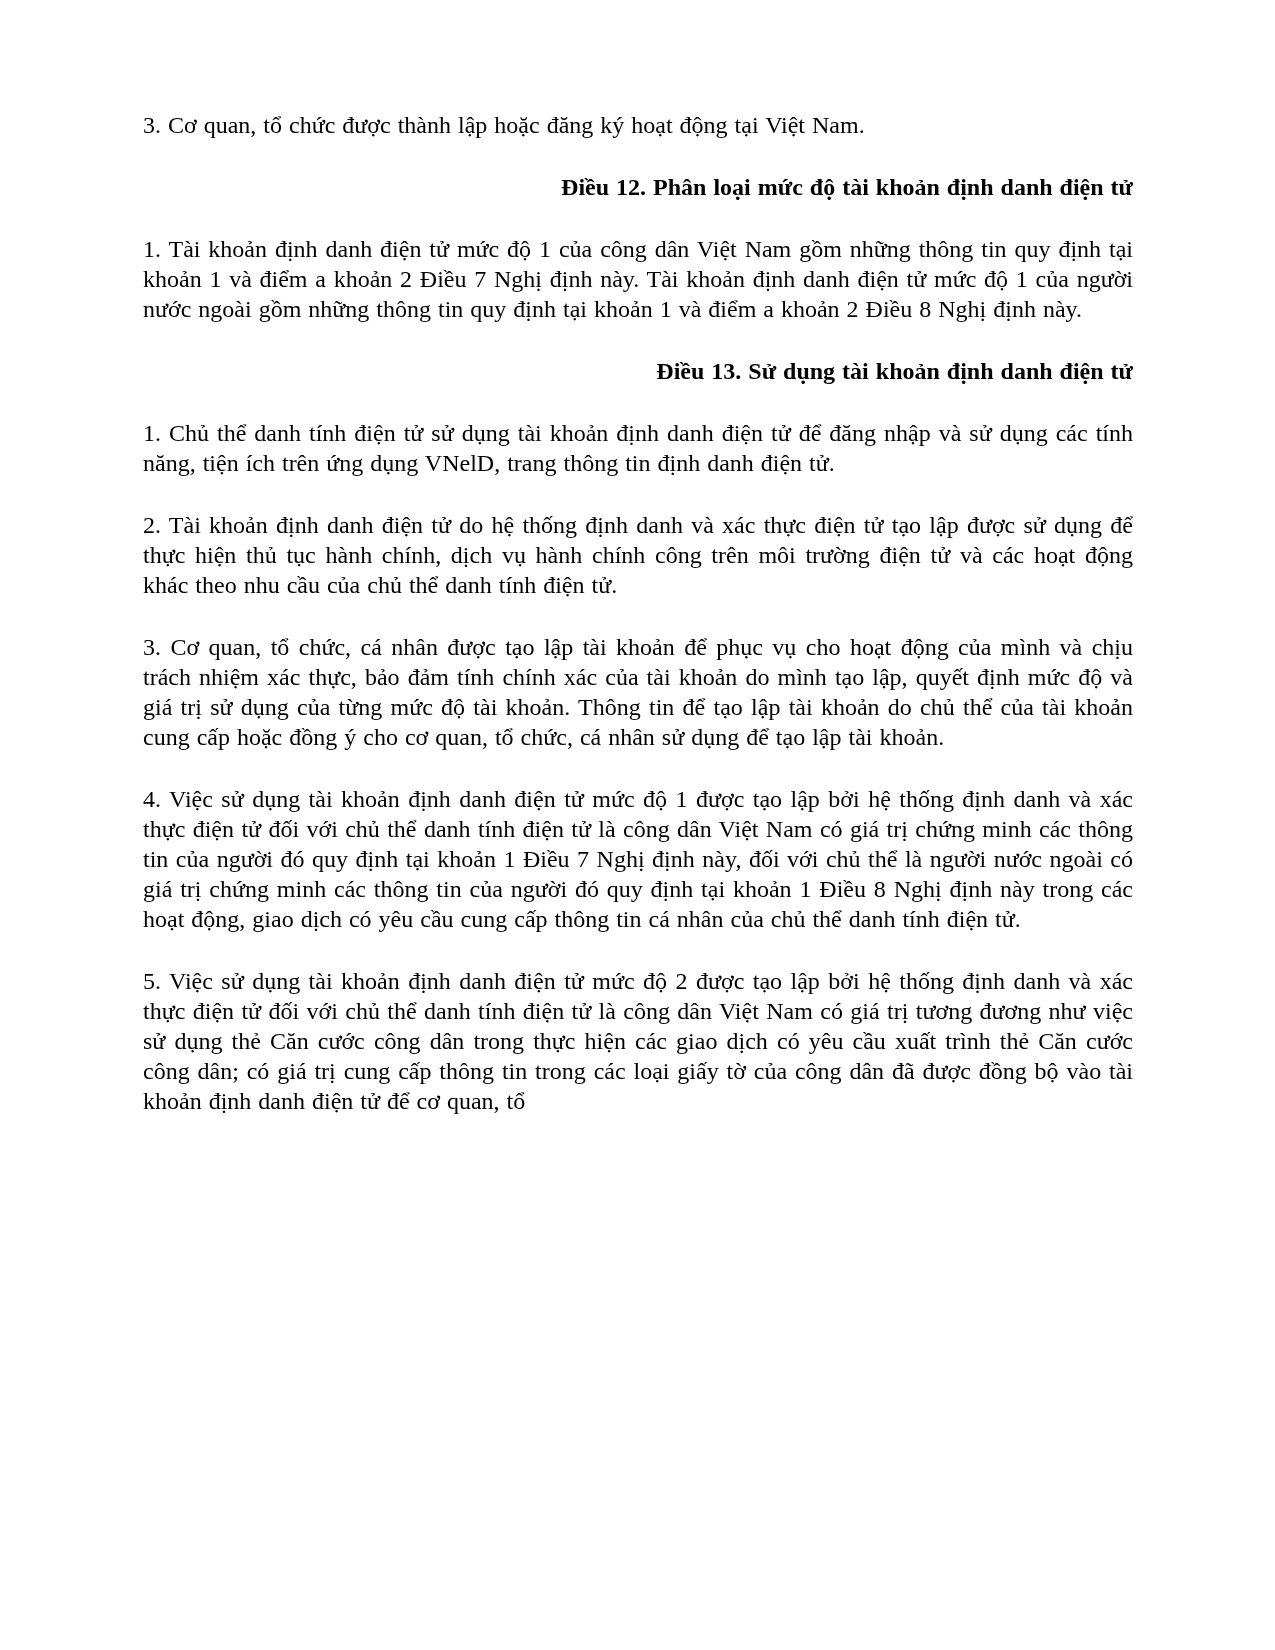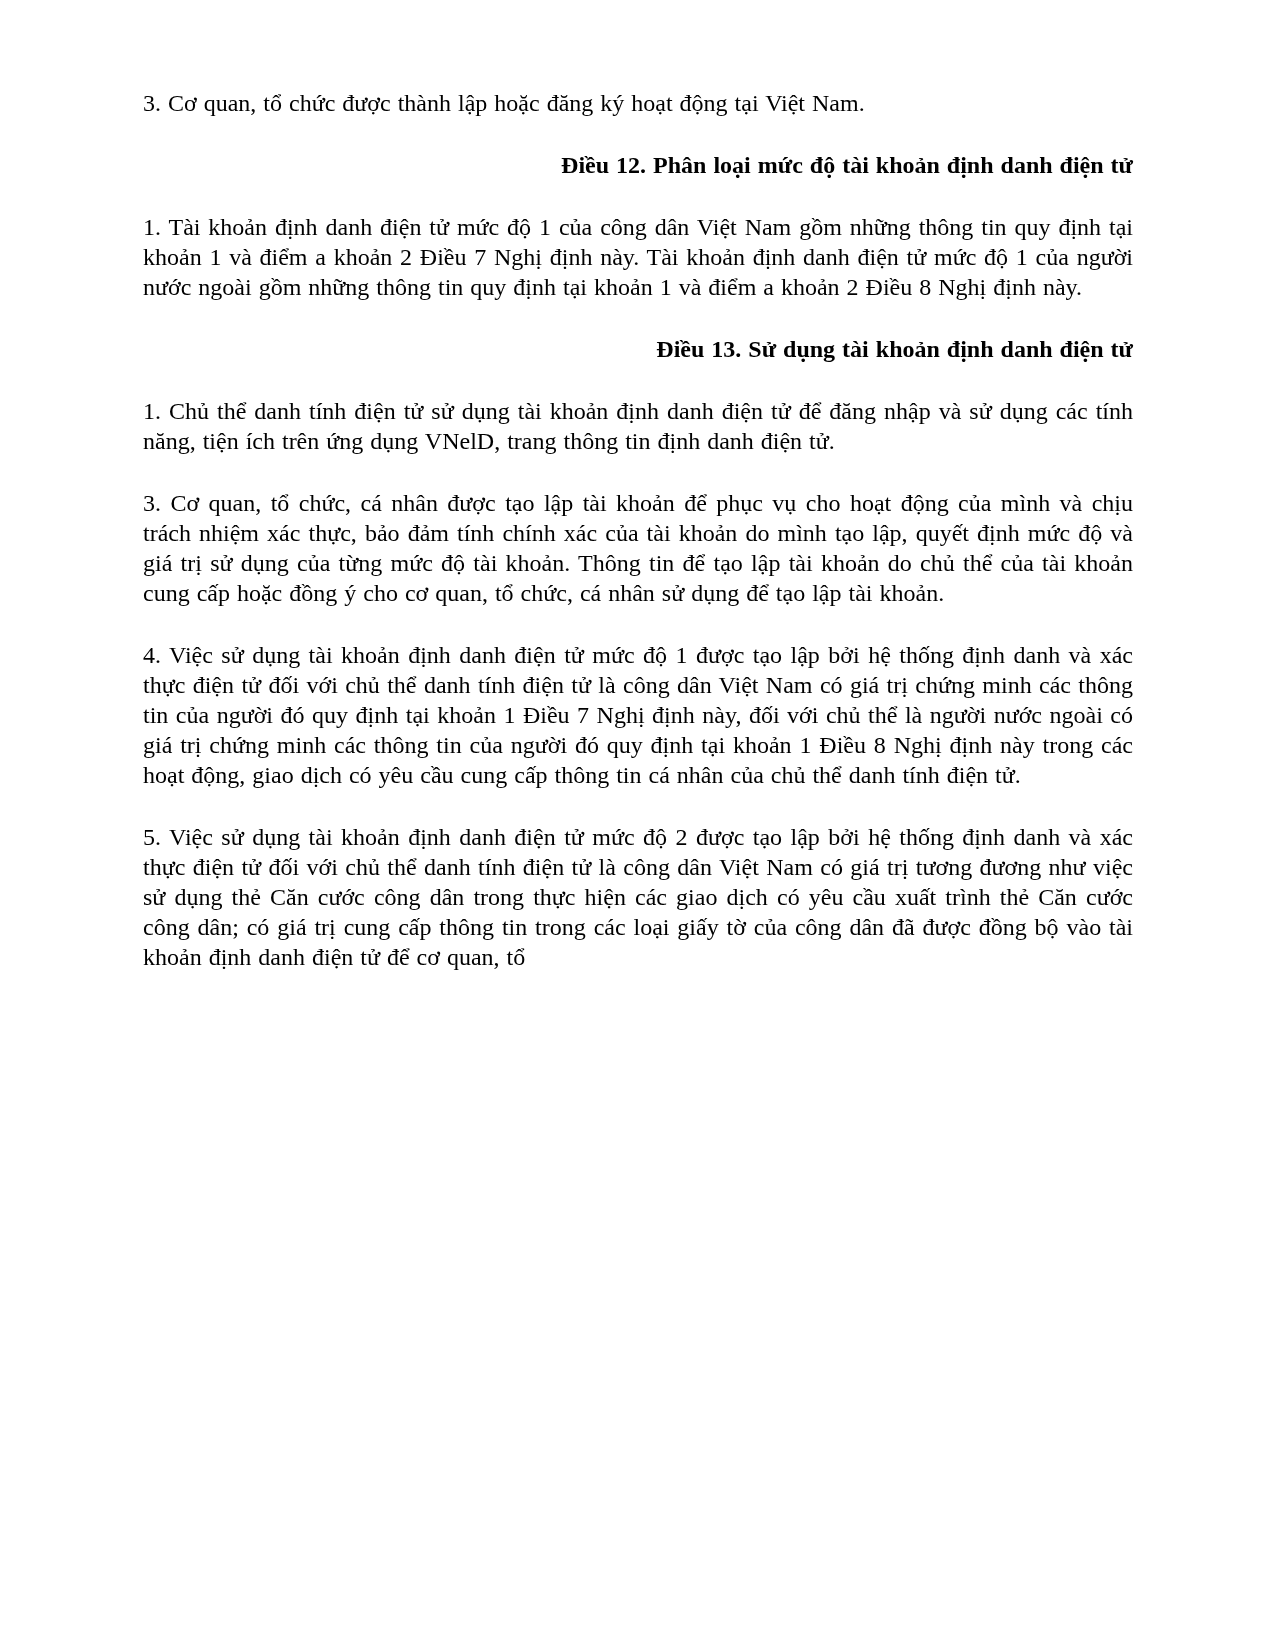--- a/index.html
+++ b/index.html
@@ -12,21 +12,21 @@
     height: 1650px;
     position: relative;
     font-family: "Liberation Serif", "DejaVu Serif", serif;
     color: #000000;
     overflow: hidden;
   }
   .page {
     box-sizing: border-box;
     width: 1275px;
     height: 1650px;
-    padding: 88px 142px 0 143px;
+    padding: 110px 142px 0 143px;
     background: #ffffff;
   }
   .doc-block {
     font-size: 24px;
     line-height: 30px;
     text-align: justify;
     text-justify: inter-word;
     margin: 0;
     word-spacing: 1px;
   }
@@ -47,19 +47,20 @@
   <p class="doc-block doc-heading">Điều 12. Phân loại mức độ tài khoản định danh điện tử</p>
 
   <p class="doc-block">1. Tài khoản định danh điện tử mức độ 1 của công dân Việt Nam gồm những thông tin quy định tại khoản 1 và điểm a khoản 2 Điều 7 Nghị định này. Tài khoản định danh điện tử mức độ 1 của người nước ngoài gồm những thông tin quy định tại khoản 1 và điểm a khoản 2 Điều 8 Nghị định này.</p>
 
 
 
   <p class="doc-block doc-heading">Điều 13. Sử dụng tài khoản định danh điện tử</p>
 
   <p class="doc-block">1. Chủ thể danh tính điện tử sử dụng tài khoản định danh điện tử để đăng nhập và sử dụng các tính năng, tiện ích trên ứng dụng VNelD, trang thông tin định danh điện tử.</p>
 
+  <p class="doc-block">2. Tài khoản định danh điện tử do hệ thống định danh và xác thực điện tử tạo lập được sử dụng để thực hiện thủ tục hành chính, dịch vụ hành chính công trên môi trường điện tử và các hoạt động khác theo nhu cầu của chủ thể danh tính điện tử.</p>
 
   <p class="doc-block">3. Cơ quan, tổ chức, cá nhân được tạo lập tài khoản để phục vụ cho hoạt động của mình và chịu trách nhiệm xác thực, bảo đảm tính chính xác của tài khoản do mình tạo lập, quyết định mức độ và giá trị sử dụng của từng mức độ tài khoản. Thông tin để tạo lập tài khoản do chủ thể của tài khoản cung cấp hoặc đồng ý cho cơ quan, tổ chức, cá nhân sử dụng để tạo lập tài khoản.</p>
 
   <p class="doc-block">4. Việc sử dụng tài khoản định danh điện tử mức độ 1 được tạo lập bởi hệ thống định danh và xác thực điện tử đối với chủ thể danh tính điện tử là công dân Việt Nam có giá trị chứng minh các thông tin của người đó quy định tại khoản 1 Điều 7 Nghị định này, đối với chủ thể là người nước ngoài có giá trị chứng minh các thông tin của người đó quy định tại khoản 1 Điều 8 Nghị định này trong các hoạt động, giao dịch có yêu cầu cung cấp thông tin cá nhân của chủ thể danh tính điện tử.</p>
 
   <p class="doc-block">5. Việc sử dụng tài khoản định danh điện tử mức độ 2 được tạo lập bởi hệ thống định danh và xác thực điện tử đối với chủ thể danh tính điện tử là công dân Việt Nam có giá trị tương đương như việc sử dụng thẻ Căn cước công dân trong thực hiện các giao dịch có yêu cầu xuất trình thẻ Căn cước công dân; có giá trị cung cấp thông tin trong các loại giấy tờ của công dân đã được đồng bộ vào tài khoản định danh điện tử để cơ quan, tổ</p>
 </div>
 
 </body></html>

